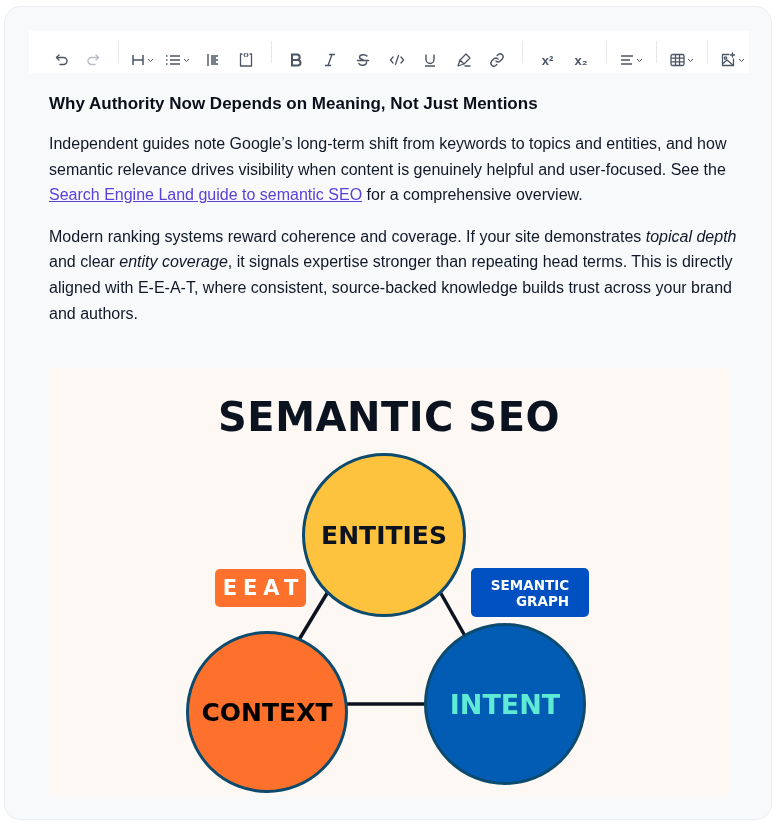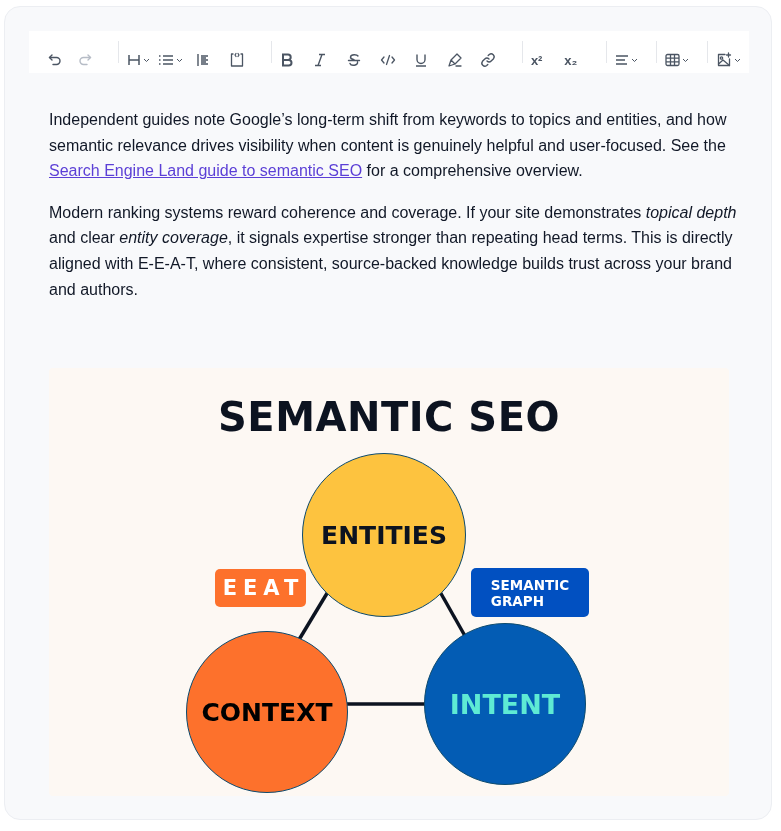--- a/index.html
+++ b/index.html
@@ -8,21 +8,21 @@
 
   .card {
     position: absolute; left: 4px; top: 6px; width: 768px; height: 814px;
     background: #f8f9fb; border: 1px solid #eceef2; border-radius: 16px;
   }
   .toolbar {
     position: absolute; left: 24px; top: 24px; width: 720px; height: 42px;
     background: #ffffff; display: flex; align-items: center; padding-left: 18px;
   }
   .tb-btn {
-    height: 28px; display: flex; align-items: center; justify-content: flex-start;
+    height: 28px; display: flex; align-items: center; justify-content: center;
     color: #4b5563; cursor: pointer; border-radius: 4px; margin-top: 16px;
   }
   .tb-btn svg { display: block; }
   .tb-btn.disabled { color: #b6bcc6; }
   .tb-sep { width: 1px; height: 22px; background: #e5e7eb; margin: 0 8px; }
   .chev { margin-left: 2px; }
 
   .content { position: absolute; left: 44px; top: 84px; width: 690px; }
   .heading { font-size: 17px; font-weight: bold; color: #0b0f19; line-height: 22px; margin-top: 2px; }
   .para { font-size: 16px; line-height: 25.6px; color: #111827; margin-top: 16px; }
@@ -32,30 +32,30 @@
   .figure {
     position: absolute; left: 44px; top: 361px; width: 680px; height: 428px;
     background: #fdf8f3; border-radius: 4px; overflow: hidden;
   }
   .fig-title {
     position: absolute; left: 0; width: 100%; top: 26px; text-align: center;
     font-family: "DejaVu Sans", sans-serif; font-weight: bold; font-size: 40px; letter-spacing: 0.5px;
     color: #0c1320;
   }
   .circle {
-    position: absolute; border-radius: 50%; border: 1px solid #0c4a6e;
+    position: absolute; border-radius: 50%; border: 3px solid #0c4a6e;
     display: flex; align-items: center; justify-content: center;
     font-family: "DejaVu Sans", sans-serif; font-weight: bold;
   }
   .c-ent { left: 253px; top: 85px; width: 164px; height: 164px; background: #fdc33f; color: #0c1320; font-size: 25px; }
   .c-ctx { left: 137px; top: 263px; width: 162px; height: 162px; background: #fd712c; color: #000000; font-size: 25px; }
   .c-int { left: 375px; top: 255px; width: 162px; height: 162px; background: #035cb4; color: #5eead4; font-size: 27px; }
   .lines { position: absolute; left: 0; top: 0; }
   .badge {
-    position: absolute; display: flex; align-items: center; justify-content: center; text-align: left;
+    position: absolute; display: flex; align-items: center; justify-content: center; text-align: right;
     font-family: "DejaVu Sans", sans-serif; font-weight: bold; color: #ffffff; border-radius: 5px;
   }
   .b-eeat { left: 166px; top: 201px; width: 91px; height: 38px; background: #fd712c; font-size: 21px; letter-spacing: 6px; padding-left: 6px; }
   .b-kg { left: 422px; top: 200px; width: 118px; height: 49px; background: #0150c1; font-size: 13.5px; line-height: 16px; }
 </style>
 </head>
 <body>
 
 <div class="card">
 
@@ -178,20 +178,21 @@
           <path d="M2.5 12 L7 8 L13.5 13.5"></path>
           <path d="M12.5 1 V5 M10.5 3 H14.5"></path>
         </svg>
       <svg class="chev" width="7" height="5" viewBox="0 0 7 5" fill="none" stroke="currentColor" stroke-width="1">
           <path d="M1 1 L3.5 3.5 L6 1"></path>
         </svg>
     </div>
   </div>
 
   <div class="content">
+    <h2 class="heading">Why Authority Now Depends on Meaning, Not Just Mentions</h2>
     <p class="para"><span>Independent guides note Google’s long-term shift from keywords to topics and entities, and how semantic relevance drives visibility when content is genuinely helpful and user-focused. See the </span><a>Search Engine Land guide to semantic SEO</a><span> for a comprehensive overview.</span></p>
     <p class="para"><span>Modern ranking systems reward coherence and coverage. If your site demonstrates </span><em>topical depth</em><span> and clear </span><em>entity coverage</em><span>, it signals expertise stronger than repeating head terms. This is directly aligned with E-E-A-T, where consistent, source-backed knowledge builds trust across your brand and authors.</span></p>
   </div>
 
   <div class="figure">
     <div class="fig-title">SEMANTIC SEO</div>
     <svg class="lines" width="680" height="428" viewBox="0 0 680 428">
       <path d="M280 222 L248 275" stroke="#0c1320" stroke-width="3.5"></path>
       <path d="M390 222 L420 275" stroke="#0c1320" stroke-width="3.5"></path>
       <path d="M298 336 L378 336" stroke="#0c1320" stroke-width="3.5"></path>

